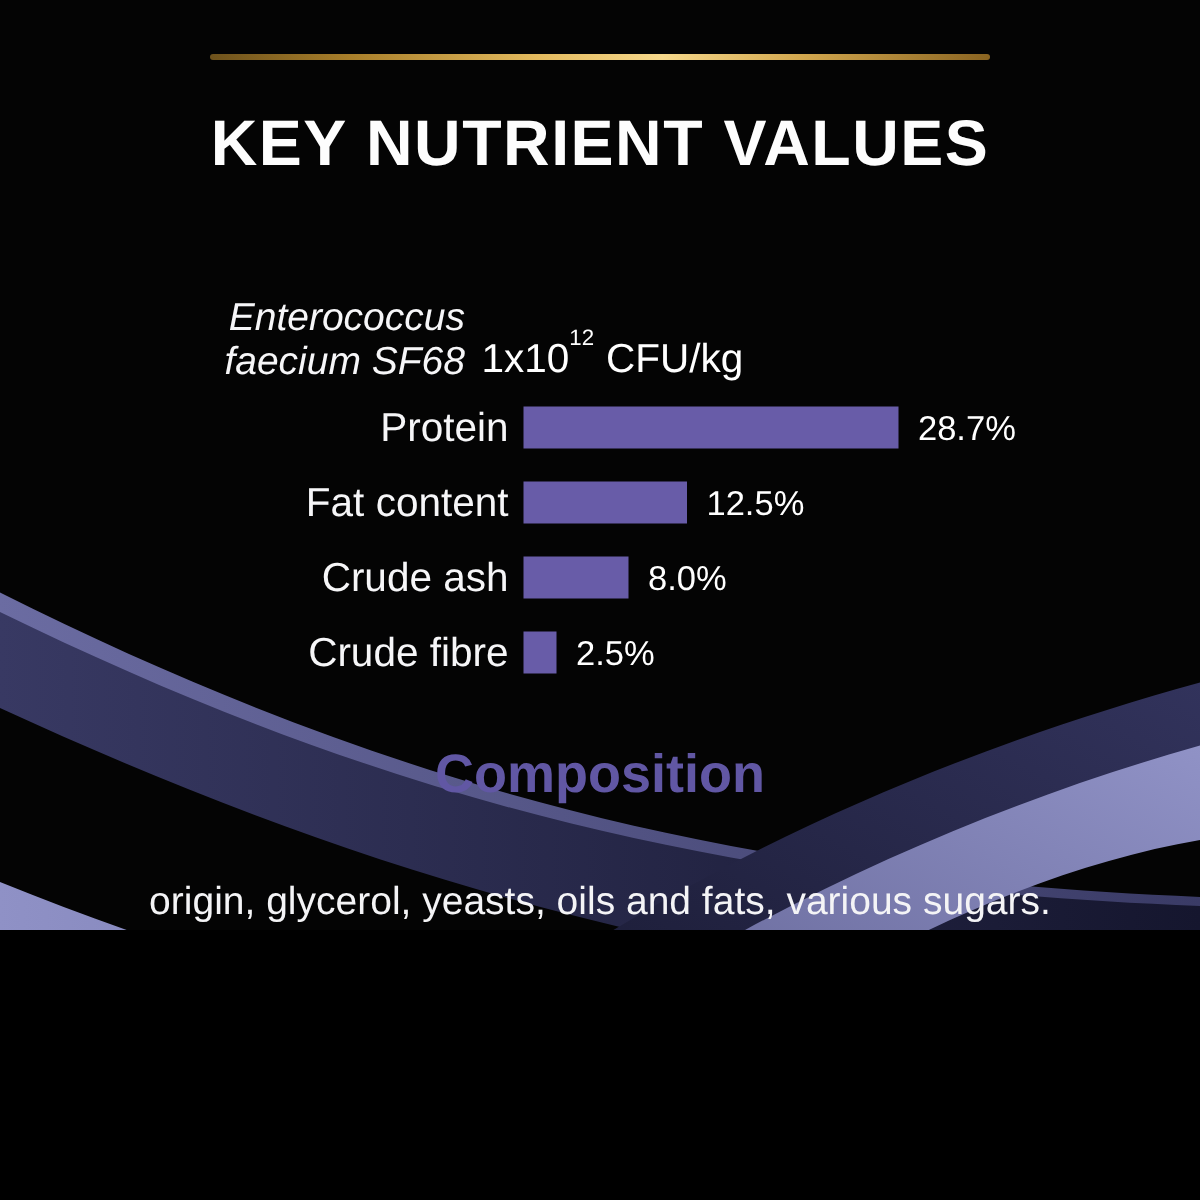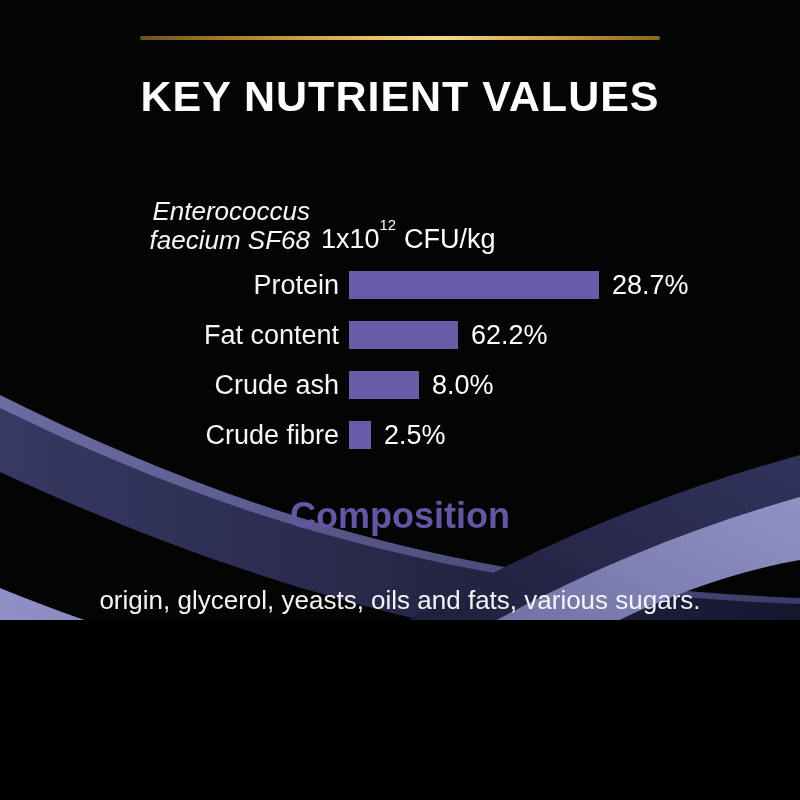--- a/index.html
+++ b/index.html
@@ -31,21 +31,21 @@
   .prob-label { font-style:italic; font-size:26px; line-height:1.1; color:#f6f6f8; }
   .prob-value { margin-left:11px; font-size:27px; line-height:1.1; white-space:nowrap; }
   .prob-value sup { font-size:0.55em; position:relative; top:-0.5em;text-align:right; }
   .prob-value .unit { margin-left:8px; }
 
   .bar-rows { margin-top:17px;margin-left:29px; }
   .bar-row { display:flex; align-items:center; height:28px; }
   .bar-row + .bar-row { margin-top:22px; }
   .row-label { width:310px; flex:0 0 310px; text-align:right; font-size:27px; color:#f6f6f8; }
   .bar { height:28px; margin-left:10px; background:var(--bar-color,#685CA8); }
-  .row-value { margin-left:13px; font-size:27px; white-space:nowrap; }
+  .row-value { margin-left:13px; font-size:23px; white-space:nowrap; }
 
   .comp-title {
     position:absolute; top:495px; left:0; width:100%;
     text-align:center; font-size:36px; font-weight:700;
     color:var(--accent-purple,#6157A4);
   }
   .comp-text {
     position:absolute; top:549px; left:0; width:100%;
     text-align:center; font-size:26px; line-height:1.31; color:#f4f4f6;
   }
@@ -105,21 +105,21 @@
     </div>
     <div class="bar-rows">
         <div class="bar-row">
           <div class="row-label">Protein</div>
           <div class="bar" style="width: 250px;"></div>
           <div class="row-value">28.7%</div>
         </div>
         <div class="bar-row">
           <div class="row-label">Fat content</div>
           <div class="bar" style="width: 109px;"></div>
-          <div class="row-value">62.2%</div>
+          <div class="row-value">12.5%</div>
         </div>
         <div class="bar-row">
           <div class="row-label">Crude ash</div>
           <div class="bar" style="width: 70px;"></div>
           <div class="row-value">8.0%</div>
         </div>
         <div class="bar-row">
           <div class="row-label">Crude fibre</div>
           <div class="bar" style="width: 22px;"></div>
           <div class="row-value">2.5%</div>

